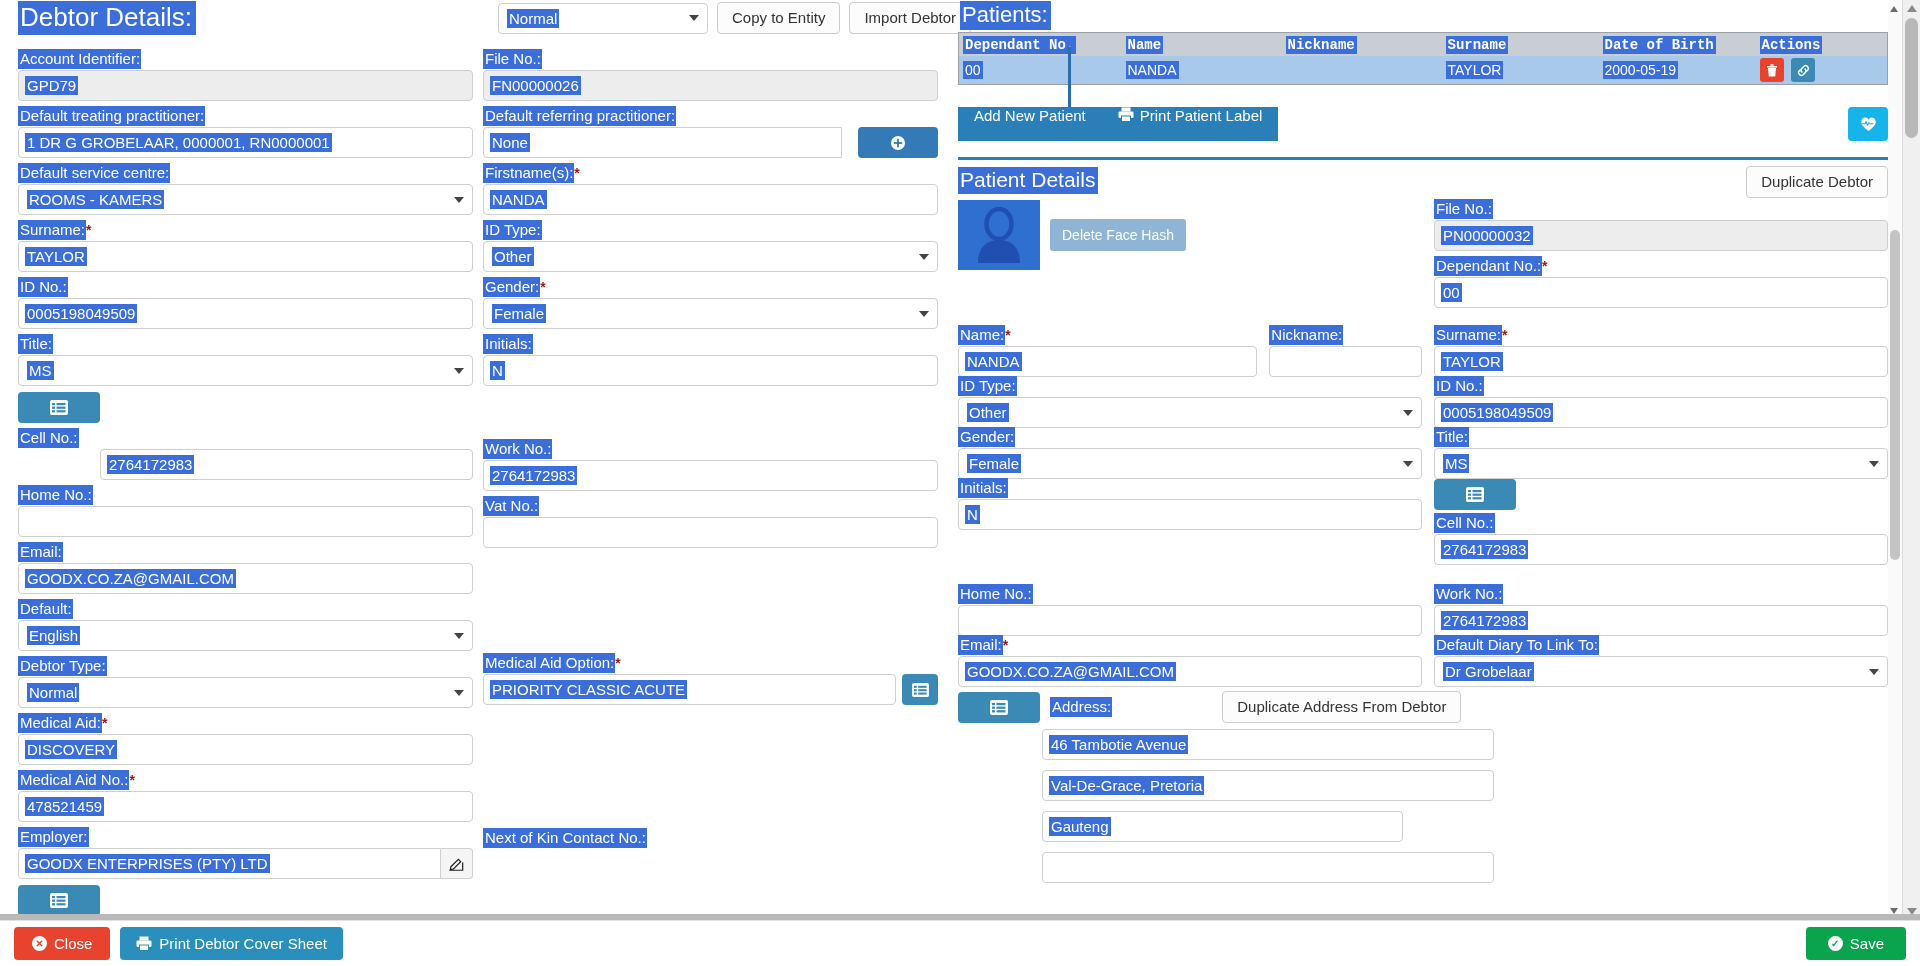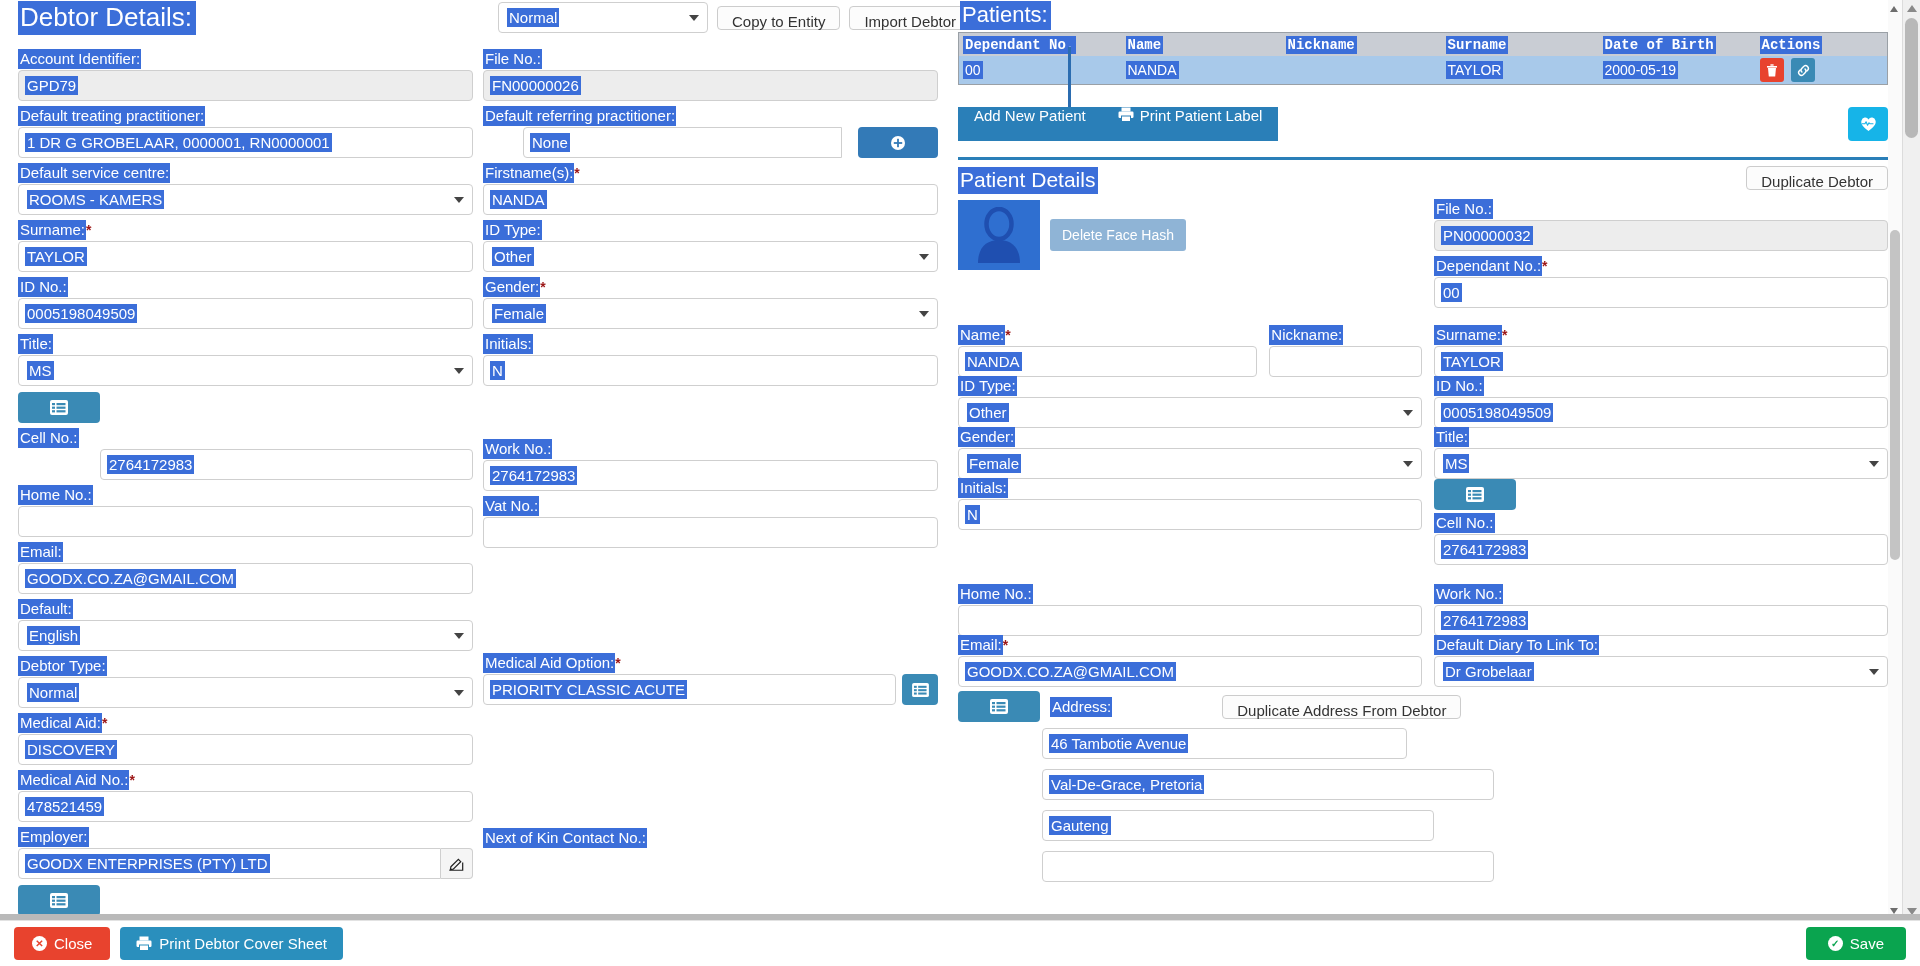--- a/index.html
+++ b/index.html
@@ -68,21 +68,21 @@
   #debtor-title .sel { padding: 1px 4px 3px 2px; }
 
   .dcols { display: flex; gap: 10px; }
   .dcol { width: 455px; }
 
   .topbar {
     position: absolute; left: 498px; top: 2px;
     display: flex; gap: 9px; align-items: center;
   }
   .btn-plain {
-    height: 24px; padding: 0 14px;
+    height: 32px; padding: 0 14px;
     border: 1px solid #ccc; border-radius: 4px;
     background: #fcfcfc; color: #333;
     font-size: 15px; line-height: 30px;
     cursor: pointer; white-space: nowrap;
   }
   .topbar .sel-ctl { width: 210px; }
 
   .icon-btn {
     background: #3a8ab5; border: none; border-radius: 4px;
     color: #fff; height: 31px; width: 82px;
@@ -433,21 +433,21 @@
 
       <div class="row">
         <div class="lbl lbl-row"><span class="sel">File No.:</span></div>
         <div class="fld ro">
             <span class="val sel">FN00000026</span>
           </div>
       </div>
 
       <div class="row">
         <div class="lbl lbl-row"><span class="sel">Default referring practitioner:</span></div>
-        <div class="inline" style="gap:16px;margin-left:40px;">
+        <div class="inline" style="gap:16px;">
           <div class="fld" style="border-radius:4px 0 0 4px;">
               <span class="val sel">None</span>
             </div>
           <button class="icon-btn plus">
             <svg width="16" height="16" viewBox="0 0 16 16">
                 <circle cx="8" cy="8" r="7" fill="#fff"></circle>
                 <rect x="7.1" y="3.8" width="1.8" height="8.4" fill="#337ab7"></rect>
                 <rect x="3.8" y="7.1" width="8.4" height="1.8" fill="#337ab7"></rect>
               </svg>
           </button>
@@ -750,27 +750,27 @@
             <rect x="6.5" y="3" width="9" height="2.2" fill="#3a8ab5"></rect>
             <rect x="6.5" y="6.6" width="9" height="2.2" fill="#3a8ab5"></rect>
             <rect x="6.5" y="10.2" width="9" height="2.2" fill="#3a8ab5"></rect>
           </svg>
       </button>
       <div class="lbl"><span class="sel">Address:</span></div>
       <button class="btn-plain" style="margin-left:100px;">Duplicate Address From Debtor</button>
     </div>
 
     <div style="padding-left:84px; margin-top:6px;">
-      <div class="fld" style="width:365px; margin-bottom:10px;">
+      <div class="fld" style="width:452px; margin-bottom:10px;">
           <span class="val sel">46 Tambotie Avenue</span>
         </div>
       <div class="fld" style="width:452px; margin-bottom:10px;">
           <span class="val sel">Val-De-Grace, Pretoria</span>
         </div>
-      <div class="fld" style="width:392px; margin-bottom:10px;">
+      <div class="fld" style="width:361px; margin-bottom:10px;">
           <span class="val sel">Gauteng</span>
         </div>
       <div class="fld" style="width:452px;">
           <span class="val"></span>
         </div>
     </div>
   </div>
 </div>
 
 <div id="scroll-inner">

